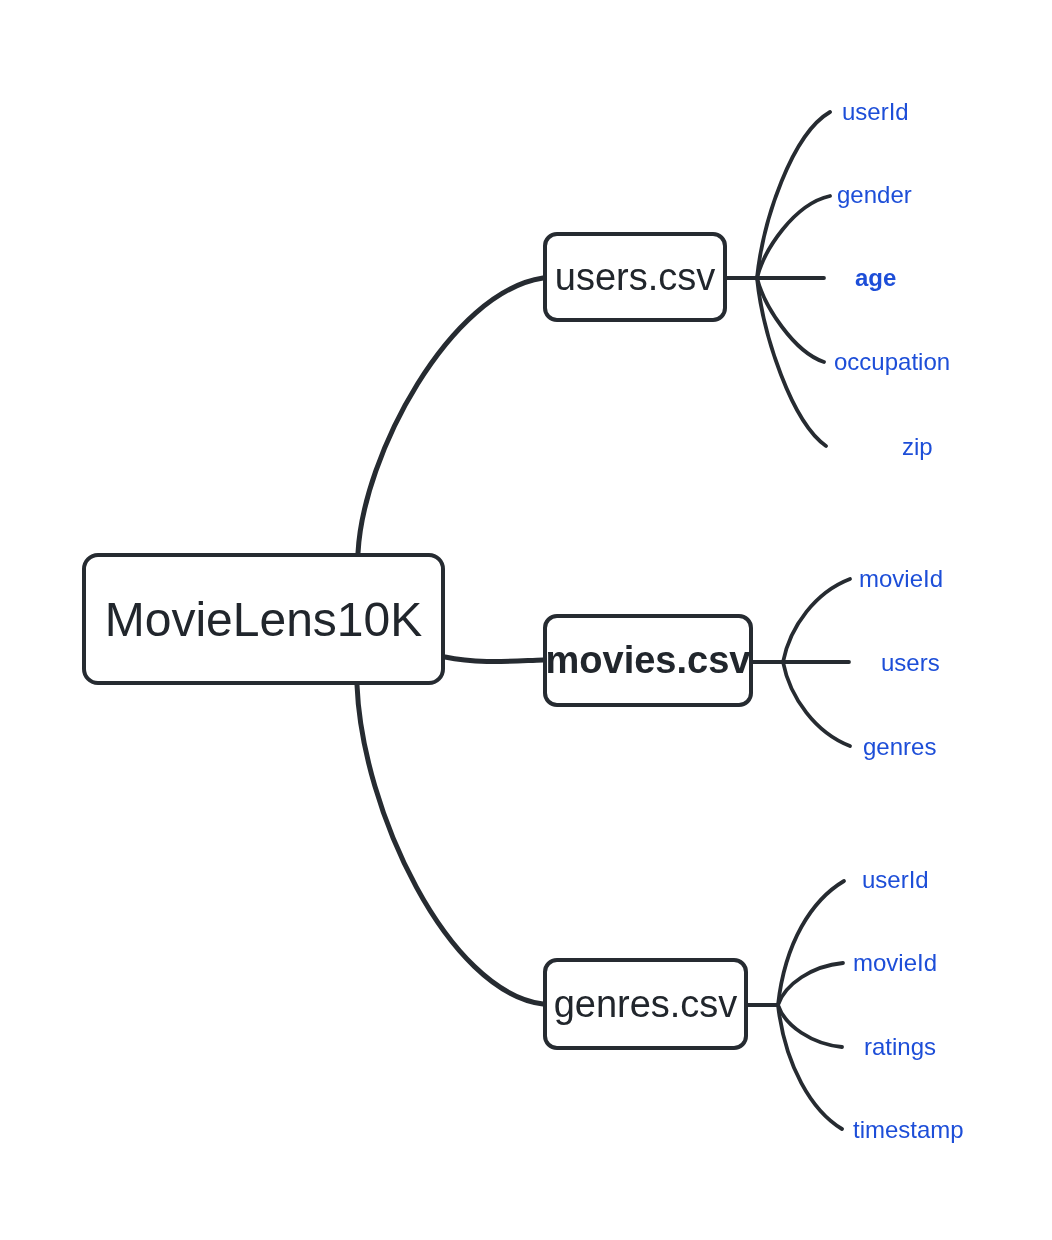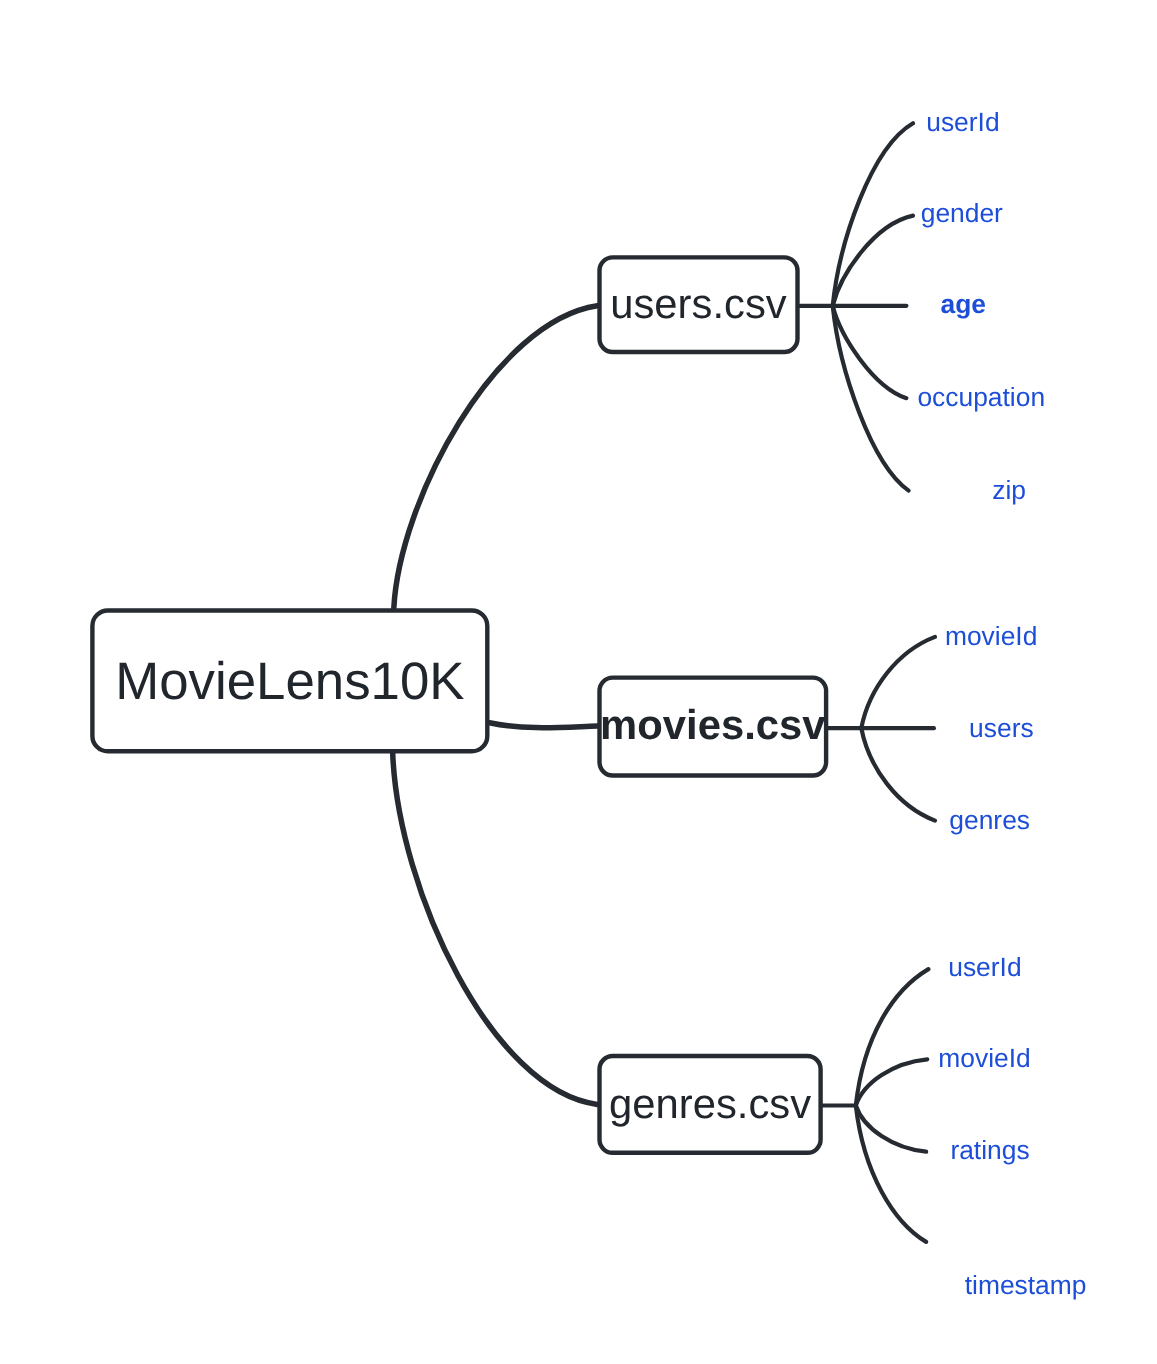--- a/index.html
+++ b/index.html
@@ -122,15 +122,15 @@
   <div class="field-label" style="left:834px; top:362px;">occupation</div>
   <div class="field-label" style="left:902px; top:447px;">zip</div>
 
   <div class="field-label" style="left:859px; top:579px;">movieId</div>
   <div class="field-label" style="left:881px; top:663px;">users</div>
   <div class="field-label" style="left:863px; top:747px;">genres</div>
 
   <div class="field-label" style="left:862px; top:880px;">userId</div>
   <div class="field-label" style="left:853px; top:963px;">movieId</div>
   <div class="field-label" style="left:864px; top:1047px;">ratings</div>
-  <div class="field-label" style="left:853px; top:1169px;margin-left:24px;">timestamp</div>
+  <div class="field-label" style="left:853px; top:1130px;">timestamp</div>
 
 </div>
 
 </body></html>

